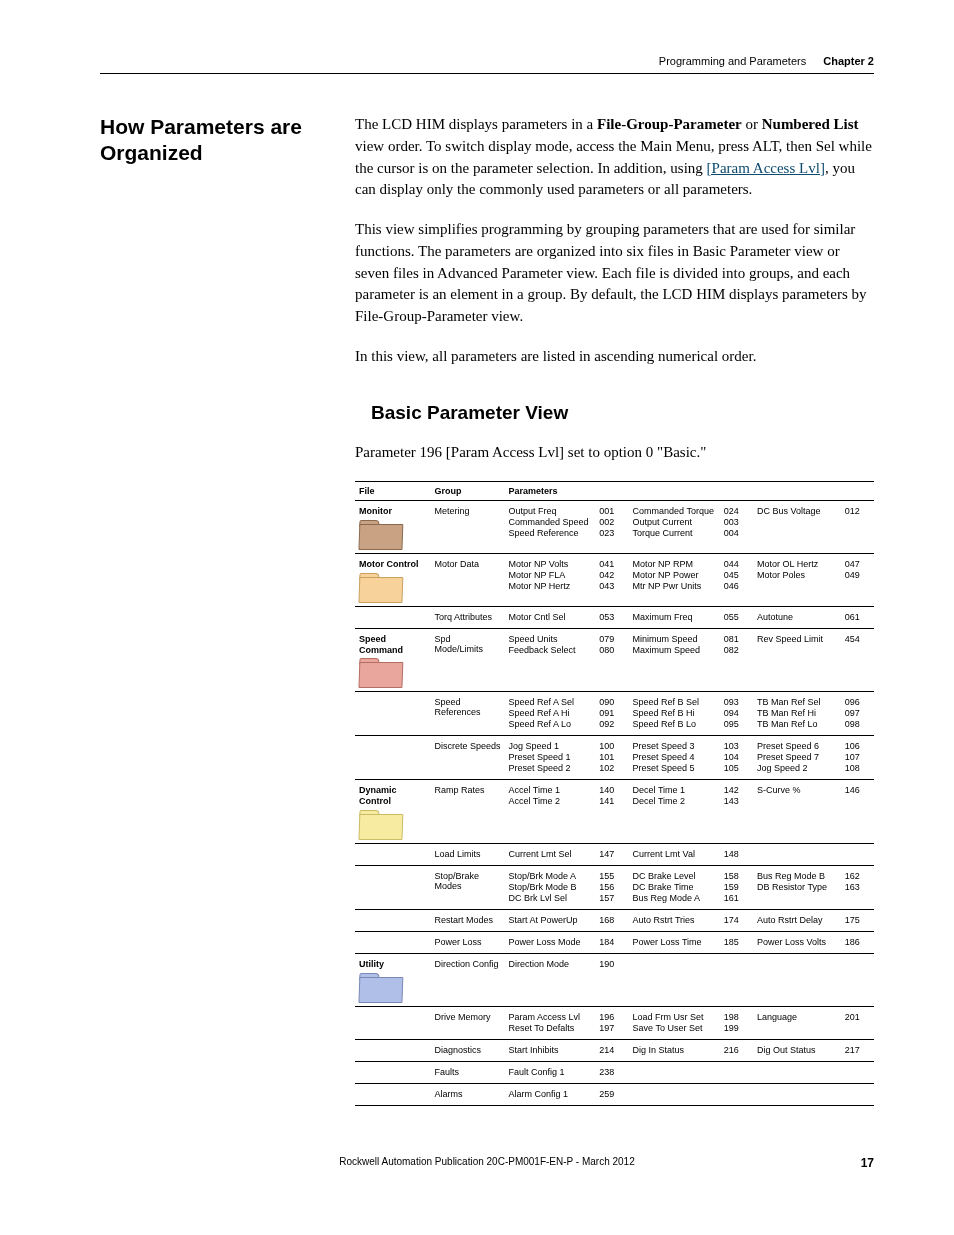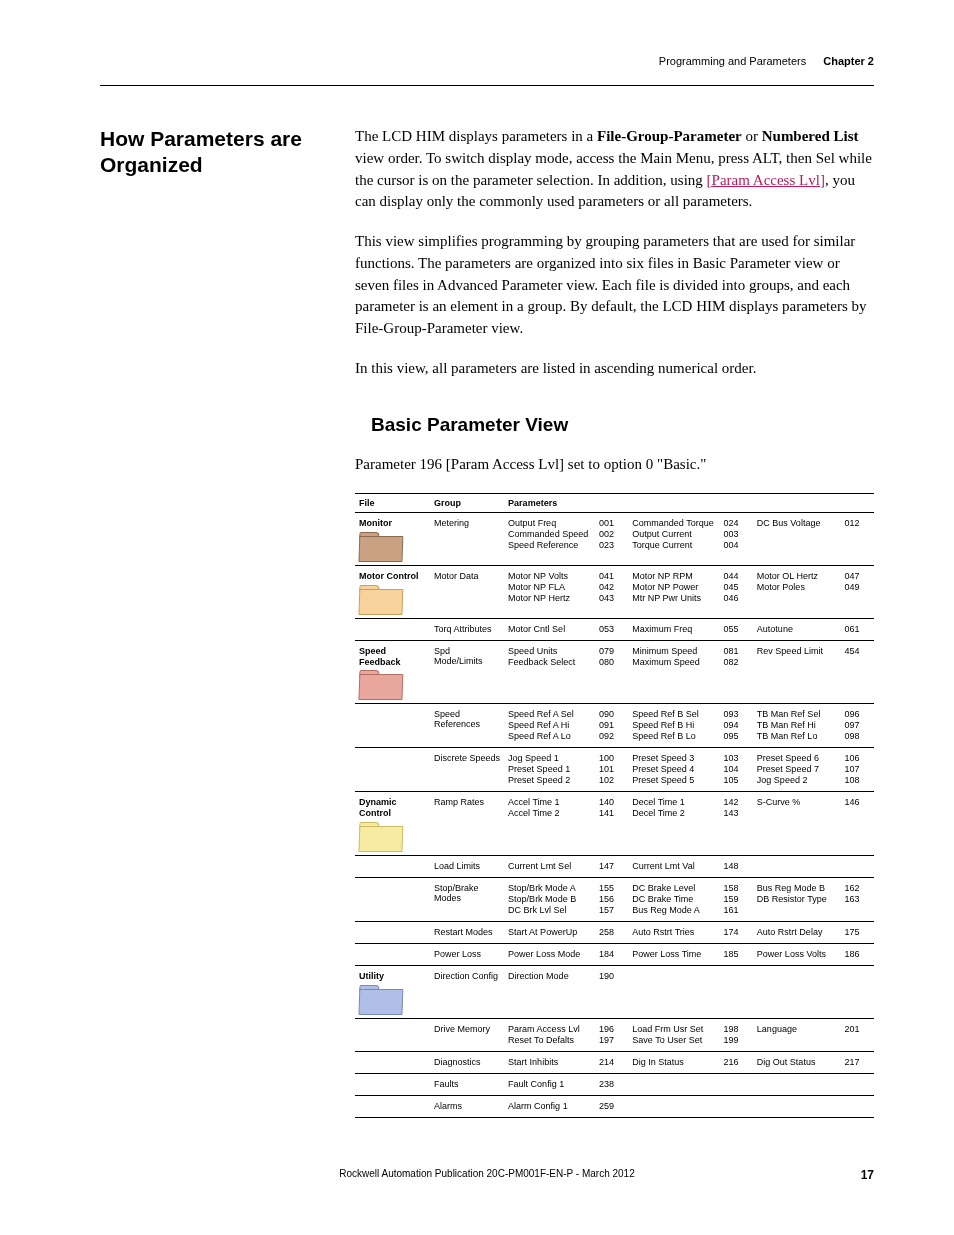--- a/index.html
+++ b/index.html
@@ -11,21 +11,21 @@
     width: 954px;
   }
   .page {
     padding: 55px 80px 40px 100px;
     box-sizing: border-box;
   }
   .top-header {
     text-align: right;
     font-family: Arial, Helvetica, sans-serif;
     font-size: 11px;
-    padding-bottom: 18px;
+    padding-bottom: 6px;
     border-bottom: 1px solid #000;
     margin-bottom: 40px;
   }
   .top-header .chapter {
     font-weight: bold;
     margin-left: 14px;
   }
   .main-row {
     display: flex;
     align-items: flex-start;
@@ -43,21 +43,21 @@
     font-size: 21px;
     line-height: 1.25;
   }
   .body-text {
     font-size: 15px;
     line-height: 1.45;
     margin: 0 0 18px 0;
   }
   .bold { font-weight: bold; }
   a.link {
-    color: #be185d;
+    color: #0c4a6e;
     text-decoration: underline;
   }
   .sub-italic-heading {
     font-family: Arial, Helvetica, sans-serif;
     font-style: italic;
     font-size: 14px;
     margin: 22px 0 14px 0;
   }
   .basic-param-heading {
     font-family: Arial, Helvetica, sans-serif;
@@ -273,21 +273,21 @@
               </td>
               <td class="col-pname">
                 <div class="inner-line">Autotune</div>
               </td>
               <td class="col-pnum">
                 <div class="inner-line">061</div>
               </td>
             </tr>
             <tr class="file-sep">
               <td class="col-file">
-                <div class="file-label">Speed Feedback</div>
+                <div class="file-label">Speed Command</div>
                 <div class="folder-icon f-speed">
                   <div class="folder-tab"></div>
                   <div class="folder-body"></div>
                 </div>
               </td>
               <td class="col-group">Spd Mode/Limits</td>
               <td class="col-pname">
                 <div class="inner-line">Speed Units</div>
                 <div class="inner-line">Feedback Select</div>
               </td>
@@ -460,21 +460,21 @@
                 <div class="inner-line">163</div>
               </td>
             </tr>
             <tr class="group-sep">
               <td class="col-file"></td>
               <td class="col-group">Restart Modes</td>
               <td class="col-pname">
                 <div class="inner-line">Start At PowerUp</div>
               </td>
               <td class="col-pnum">
-                <div class="inner-line">258</div>
+                <div class="inner-line">168</div>
               </td>
               <td class="col-pname">
                 <div class="inner-line">Auto Rstrt Tries</div>
               </td>
               <td class="col-pnum">
                 <div class="inner-line">174</div>
               </td>
               <td class="col-pname">
                 <div class="inner-line">Auto Rstrt Delay</div>
               </td>

